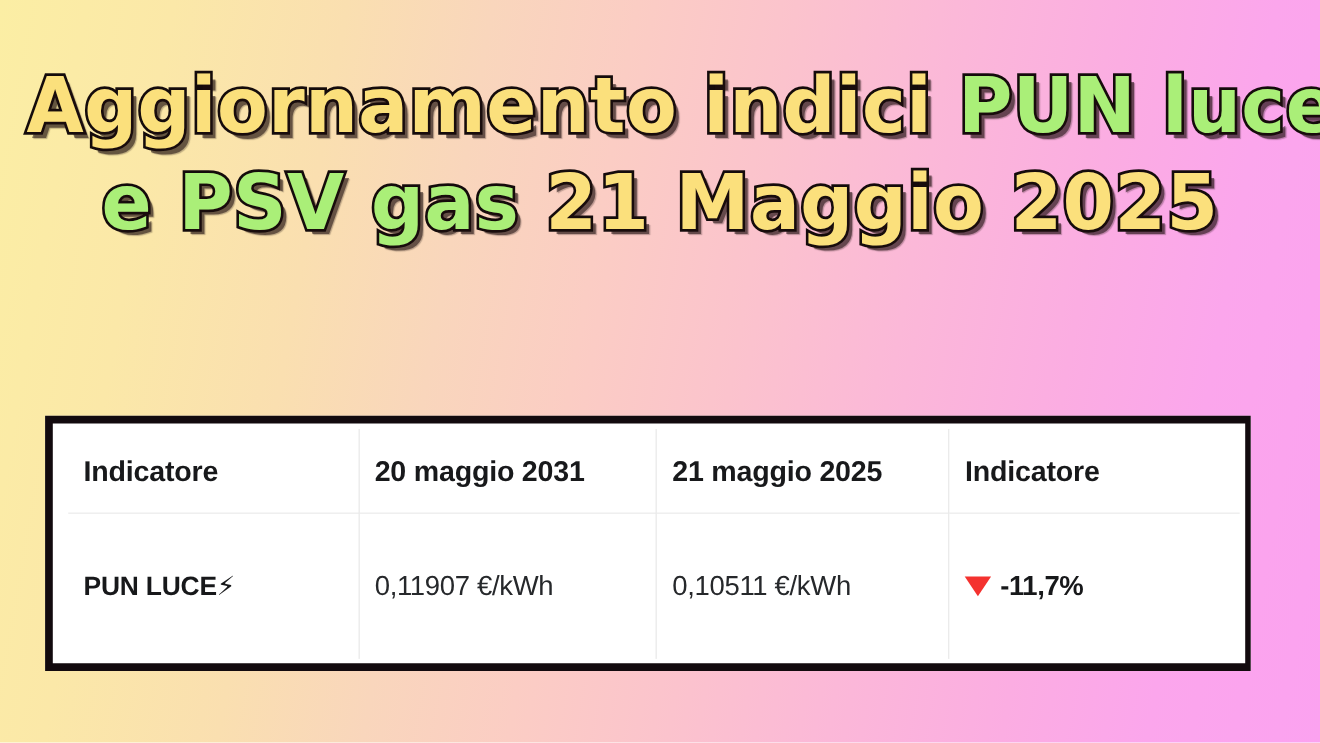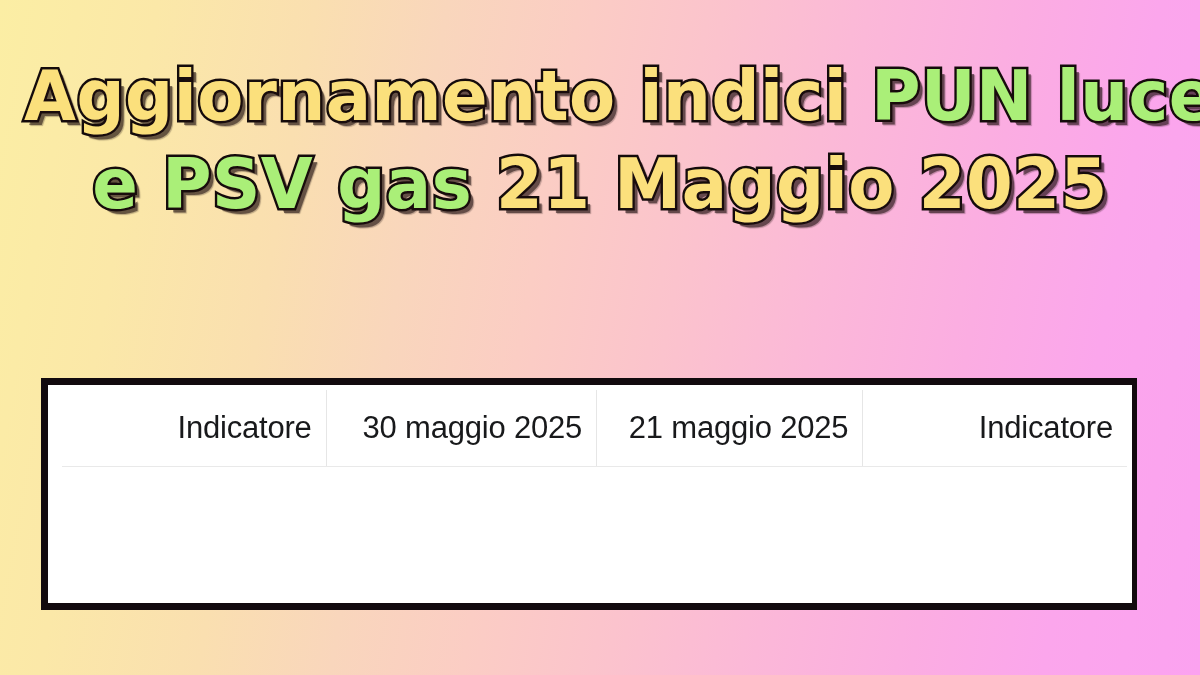--- a/index.html
+++ b/index.html
@@ -94,24 +94,24 @@
     padding: 0 14px;
     vertical-align: middle;
     background: #fff;
   }
   table.rates th:last-child,
   table.rates td:last-child { border-right: none; }
   table.rates tr:last-child td { border-bottom: none; }
 
   table.rates thead th {
     height: 76px;
-    font-size: 31px;
-    font-weight: 400;
+    font-size: 26px;
+    font-weight: 700;
     color: #18191b;
-    text-align: right;
+    text-align: left;
     letter-spacing: -0.2px;
   }
 
   table.rates tbody tr { height: 72px; }
 
   td.ind {
     font-size: 24px;
     font-weight: 700;
     color: #17181a;
     text-align: left;
@@ -184,26 +184,32 @@
     <table class="rates">
       <colgroup>
         <col class="c1">
           <col class="c2">
           <col class="c3">
           <col class="c4">
       </colgroup>
       <thead>
         <tr>
           <th>Indicatore</th>
-          <th>30 maggio 2025</th>
+          <th>20 maggio 2031</th>
           <th>21 maggio 2025</th>
           <th>Indicatore</th>
         </tr>
       </thead>
       <tbody>
 
+        <tr>
+          <td class="ind"><span>PUN LUCE</span><span class="emo">⚡</span></td>
+          <td class="val">0,11907 €/kWh</td>
+          <td class="val">0,10511 €/kWh</td>
+          <td class="var"><span class="tri down"></span><span>-11,7%</span></td>
+        </tr>
 
 
       </tbody>
     </table>
   </div>
 
 </div>
 
 </body></html>

